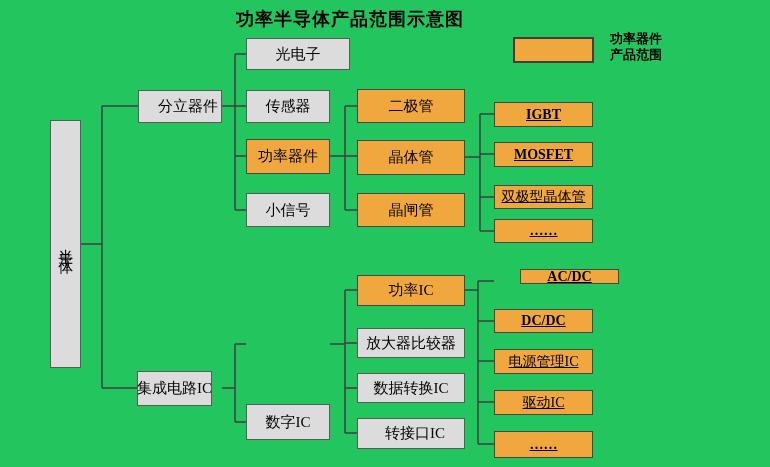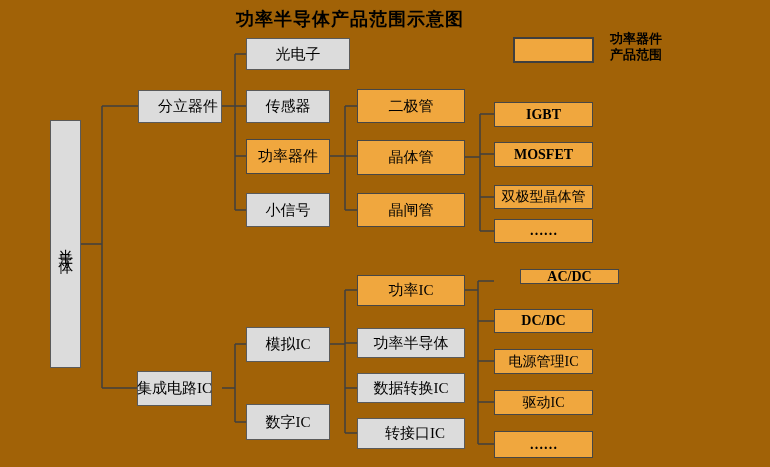--- a/index.html
+++ b/index.html
@@ -1,33 +1,33 @@
 <!DOCTYPE html>
 <html style="--hl: #F0A73E; --gray: #DCDCDC;"><head>
 <meta charset="utf-8">
 <style>
   html,body{margin:0;padding:0;background:#ffffff;}
   #canvas{
-    position:relative;width:770px;height:467px;background:#a16207;
+    position:relative;width:770px;height:467px;background:#22c55e;
     font-family:"Liberation Serif","DejaVu Serif",serif;color:#000;
     overflow:hidden;
   }
   .title{
     position:absolute;left:0;top:7px;width:700px;text-align:center;
     font-size:18px;font-weight:bold;letter-spacing:1px;
   }
   .node{
     position:absolute;box-sizing:border-box;
     background:var(--gray,#DCDCDC);
     border:1.6px solid #5a5a5a;
     display:flex;align-items:center;justify-content:center;
     font-size:15px;line-height:1.1;text-align:center;white-space:nowrap;
   }
   .hl{background:var(--hl,#F0A73E);border-color:#464646;}
-  .sm{font-size:14px;}
+  .sm{font-size:14px;text-decoration:underline;}
   .b{font-weight:bold;}
   .vert{writing-mode:vertical-rl;letter-spacing:5px;font-size:15px;}
   svg.lines{position:absolute;left:0;top:0;}
   .legend-swatch{
     position:absolute;left:513px;top:37px;width:81px;height:26px;
     box-sizing:border-box;background:var(--hl,#F0A73E);border:2px solid #3f3f3f;
   }
   .legend-label{
     position:absolute;left:586px;top:31px;width:100px;
     font-size:13px;font-weight:bold;text-align:center;line-height:16px;
@@ -70,25 +70,24 @@
 
   <div class="node hl" style="left:357px;top:89px;width:108px;height:34px;">二极管</div>
   <div class="node hl" style="left:357px;top:140px;width:108px;height:35px;">晶体管</div>
   <div class="node hl" style="left:357px;top:193px;width:108px;height:34px;">晶闸管</div>
 
   <div class="node hl sm b" style="left:494px;top:102px;width:99px;height:25px;">IGBT</div>
   <div class="node hl sm b" style="left:494px;top:142px;width:99px;height:25px;">MOSFET</div>
   <div class="node hl sm" style="left:494px;top:185px;width:99px;height:24px;">双极型晶体管</div>
   <div class="node hl sm b" style="left:494px;top:219px;width:99px;height:24px;">……</div>
 
-  <div class="node" style="left:246px;top:327px;width:84px;height:35px;">模拟IC</div>
   <div class="node" style="left:246px;top:404px;width:84px;height:36px;">数字IC</div>
 
   <div class="node hl" style="left:357px;top:275px;width:108px;height:31px;">功率IC</div>
-  <div class="node" style="left:357px;top:328px;width:108px;height:30px;">功率半导体</div>
+  <div class="node" style="left:357px;top:328px;width:108px;height:30px;">放大器比较器</div>
   <div class="node" style="left:357px;top:373px;width:108px;height:30px;">数据转换IC</div>
   <div class="node" style="left:357px;top:418px;width:108px;height:31px;padding-left:8px;">转接口IC</div>
 
   <div class="node hl sm b" style="left:520px;top:269px;width:99px;height:15px;">AC/DC</div>
   <div class="node hl sm b" style="left:494px;top:309px;width:99px;height:24px;">DC/DC</div>
   <div class="node hl sm" style="left:494px;top:349px;width:99px;height:25px;">电源管理IC</div>
   <div class="node hl sm" style="left:494px;top:390px;width:99px;height:25px;">驱动IC</div>
   <div class="node hl sm b" style="left:494px;top:431px;width:99px;height:27px;">……</div>
 
 </div>

